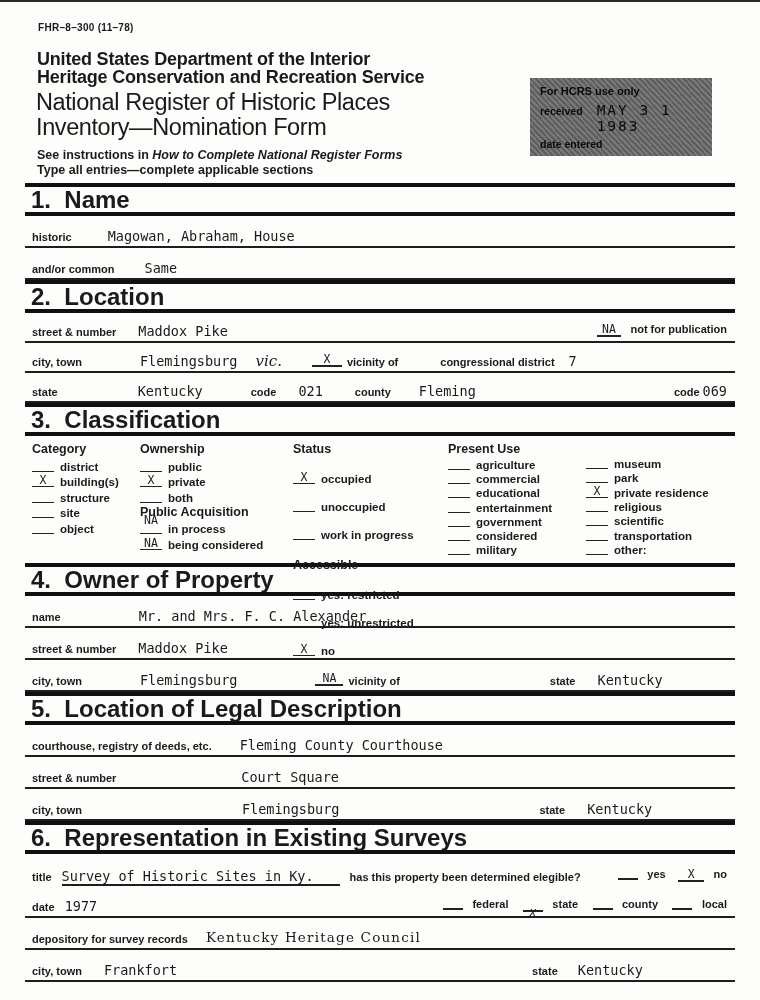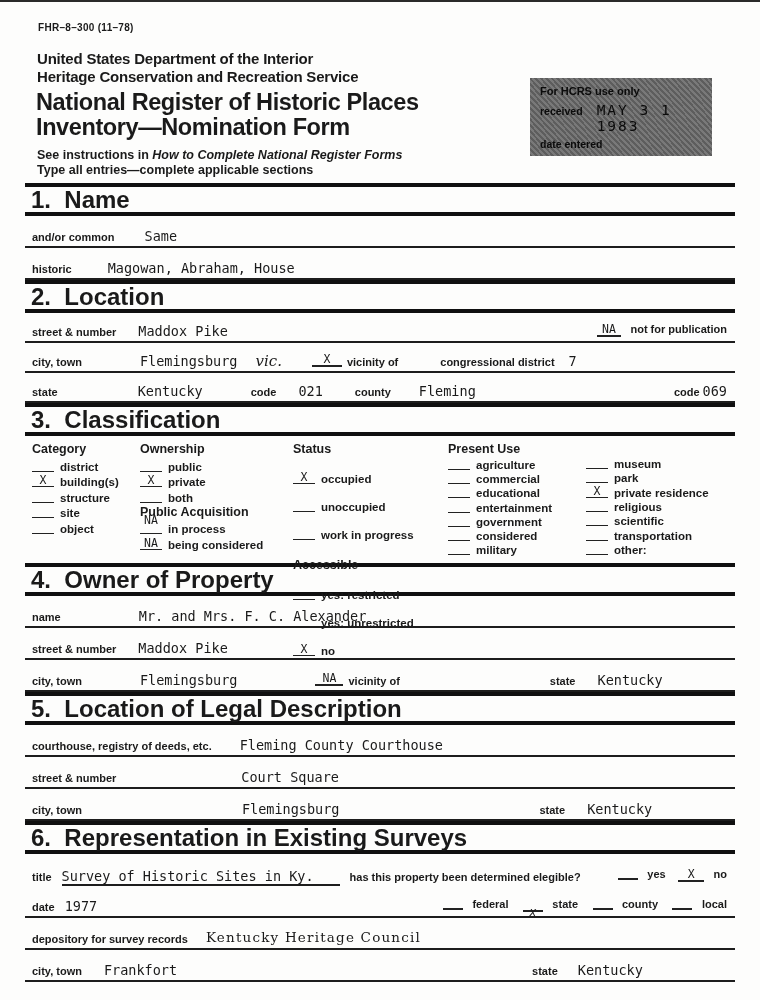--- a/index.html
+++ b/index.html
@@ -3,22 +3,22 @@
 <meta charset="utf-8">
 <style>
   html,body{margin:0;padding:0;}
   body{width:760px;height:1000px;background:#e8e8e6;font-family:"Liberation Sans",sans-serif;}
   .page{position:relative;width:760px;height:1000px;background:#fdfdfc;color:#1a1a1a;overflow:hidden;}
   .scan-edge-top{position:absolute;top:0;left:0;width:760px;height:2px;background:#2a2a2a;}
 
   
   .hdr{position:relative;height:183px;}
   .form-number{position:absolute;left:38px;top:22px;font-size:10px;font-weight:700;letter-spacing:.3px;}
-  .agency{position:absolute;left:37px;top:50px;font-size:15px;font-weight:700;line-height:18px;letter-spacing:-.2px;}
-  .big-title{position:absolute;left:36px;top:90px;font-size:23.5px;font-weight:700;line-height:25px;letter-spacing:-.4px;}
+  .agency{position:absolute;left:37px;top:50px;font-size:18px;font-weight:700;line-height:18px;letter-spacing:-.2px;}
+  .big-title{position:absolute;left:36px;top:90px;font-size:23.5px;font-weight:400;line-height:25px;letter-spacing:-.4px;}
   .instructions{position:absolute;left:37px;top:148px;font-size:12.5px;font-weight:700;line-height:14.5px;}
   .stamp{position:absolute;left:530px;top:78px;width:182px;height:78px;box-sizing:border-box;padding:7px 10px 6px 10px;
          background:repeating-linear-gradient(47deg,rgba(0,0,0,.16) 0 2px,rgba(255,255,255,.07) 2px 4px),#6f6f6f;
          display:flex;flex-direction:column;justify-content:space-between;color:#0b0b0b;}
   .stamp .s1{font-size:11px;font-weight:700;}
   .stamp .s2{font-size:10.5px;font-weight:700;display:flex;align-items:baseline;}
   .stamp .sdate{font-family:"DejaVu Sans Mono",monospace;font-size:14.5px;font-weight:400;letter-spacing:2px;margin-left:14px;}
   .stamp .s3{font-size:10.5px;font-weight:700;}
 
   
@@ -82,26 +82,26 @@
     </div>
   </div>
 
   <div class="content">
 
     <div class="sec-bar"></div>
     <div class="sec-title">1.  Name</div>
     <div class="sec-bar"></div>
 
     <div class="frow h32">
+      <span class="lbl">historic</span>
+      <span class="val" style="margin-left:36px">Magowan, Abraham, House</span>
+    </div>
+    <div class="frow h32">
       <span class="lbl">and/or common</span>
       <span class="val" style="margin-left:30px">Same</span>
-    </div>
-    <div class="frow h32">
-      <span class="lbl">historic</span>
-      <span class="val" style="margin-left:36px">Magowan, Abraham, House</span>
     </div>
 
     <div class="sec-bar"></div>
     <div class="sec-title">2.  Location</div>
     <div class="sec-bar"></div>
 
     <div class="frow h30">
       <span class="lbl">street &amp; number</span>
       <span class="val" style="margin-left:22px">Maddox Pike</span>
       <span class="ml-auto">

